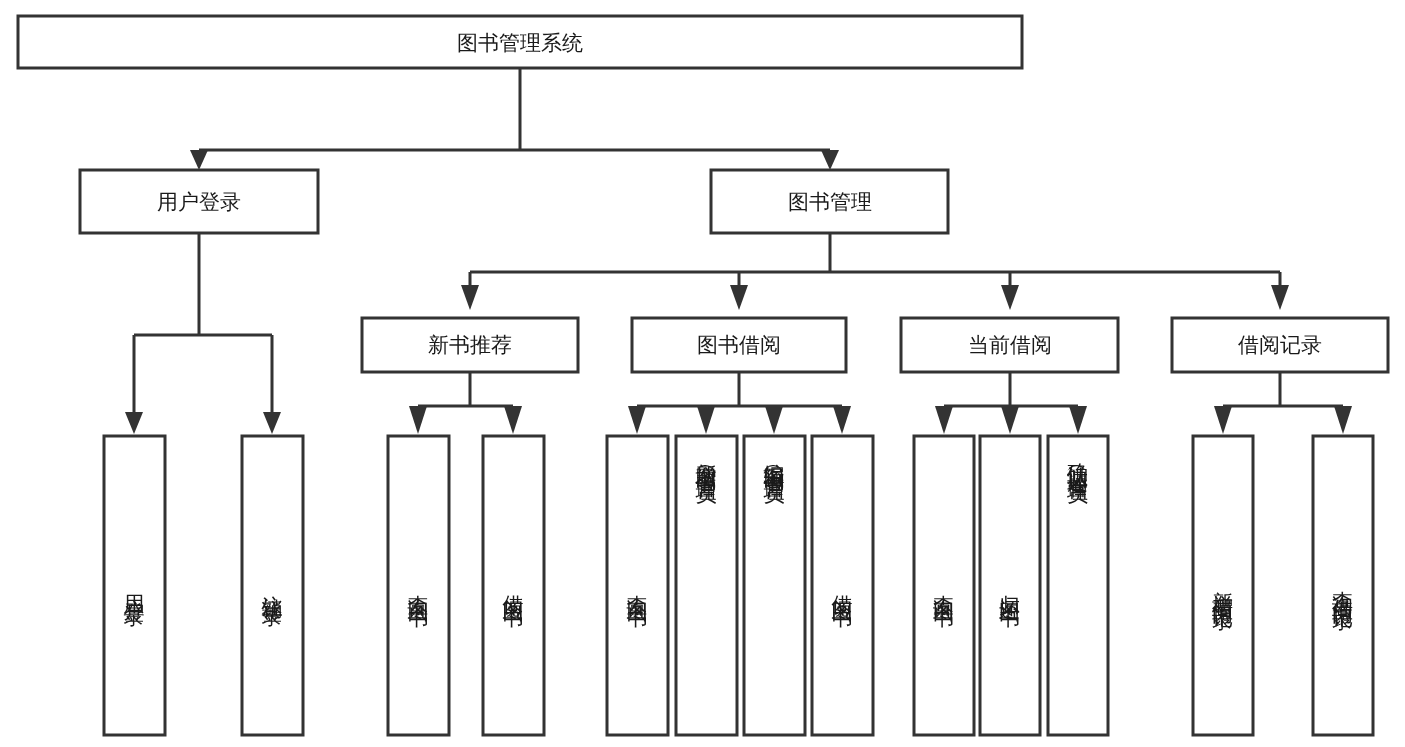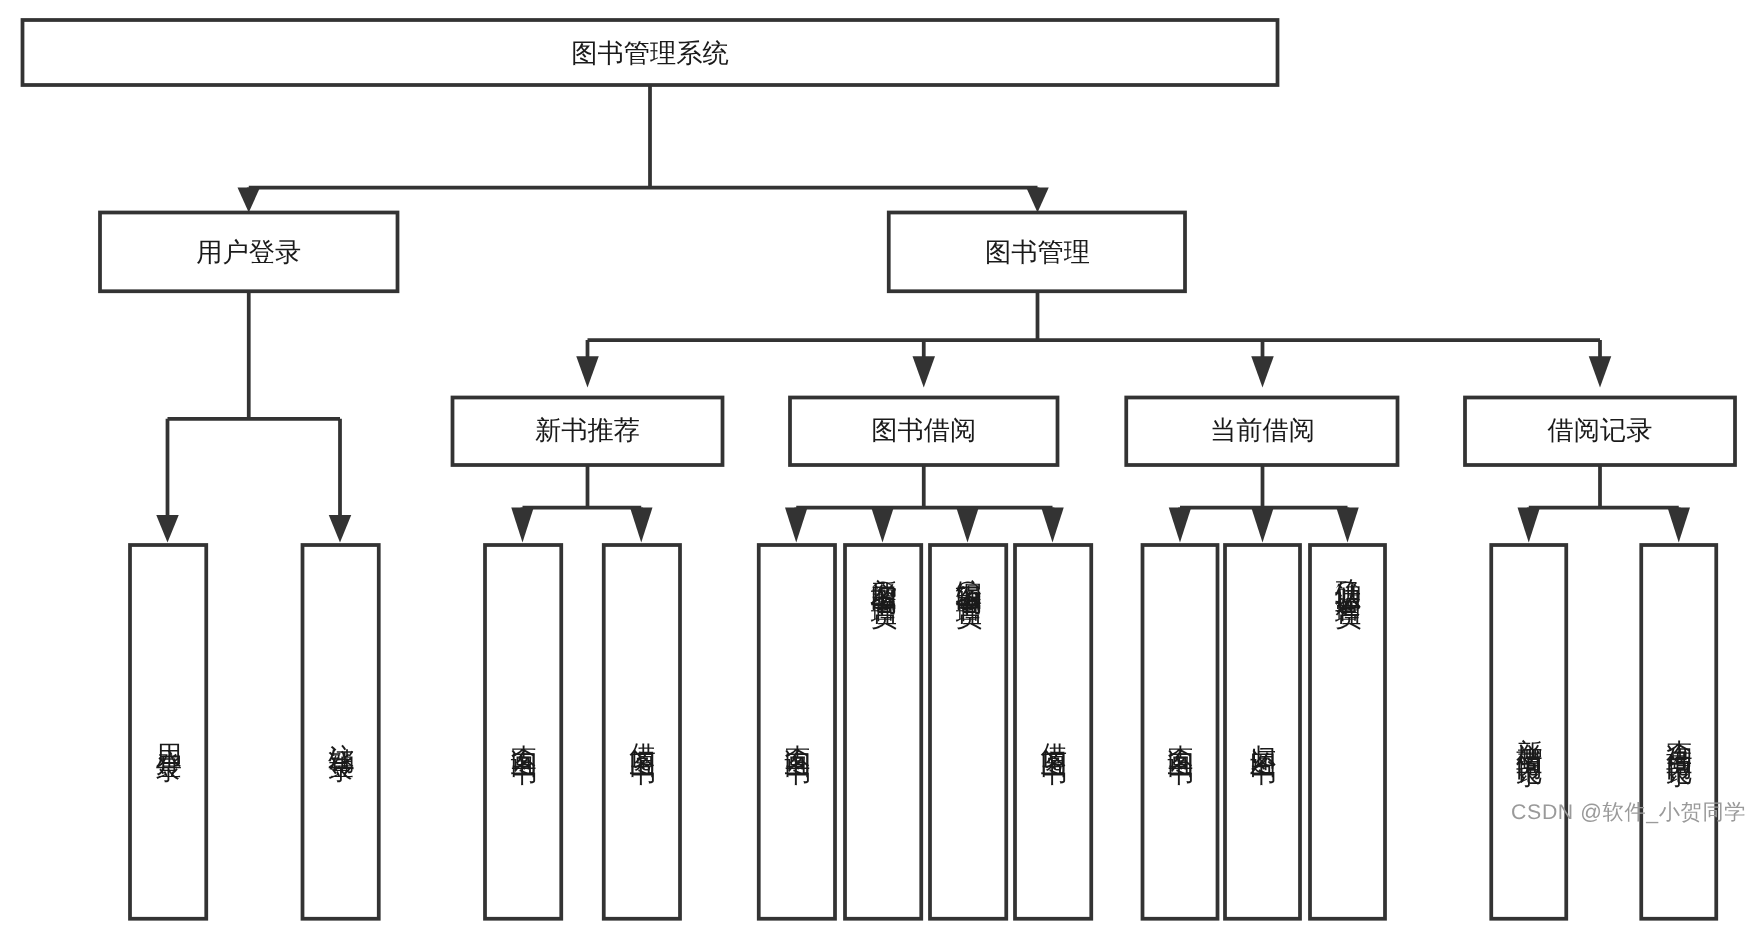--- a/index.html
+++ b/index.html
@@ -201,21 +201,20 @@
     <div class="vlabel" style="left:812px;">借阅图书</div>
 
     <div class="vlabel" style="left:914px;width:60px;">查询图书</div>
     <div class="vlabel" style="left:980px;width:60px;">归还图书</div>
     <div class="vlabel vlabel-top" style="left:1048px;width:60px;">确认归还（管理员）</div>
 
     <div class="vlabel" style="left:1193px;width:60px;">新增借阅记录</div>
     <div class="vlabel" style="left:1313px;width:60px;">查询借阅记录</div>
   </div>
 
-  <div class="watermark">CSDN @软件_小贺同学</div>
 </div>
 
 <style>
   .vertical-label-layer {
     position: absolute;
     top: 0;
     left: 0;
     width: 1405px;
     height: 747px;
     pointer-events: none;

